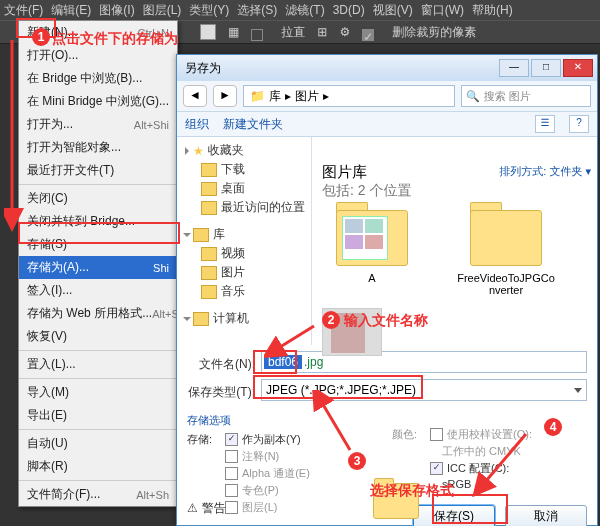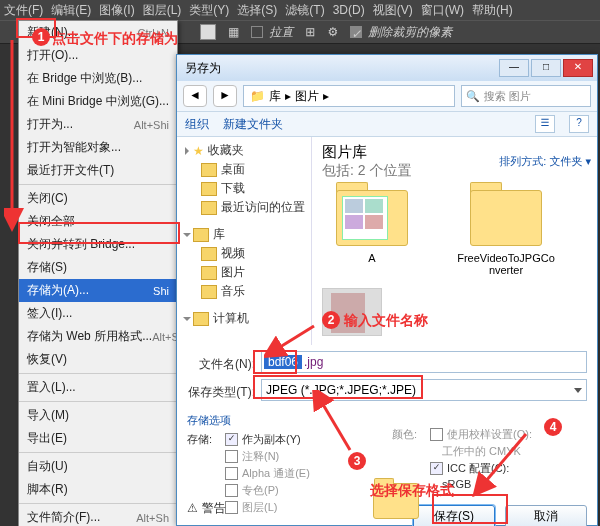--- a/index.html
+++ b/index.html
@@ -3,21 +3,21 @@
 <meta charset="utf-8">
 <style>
   html, body { margin: 0; padding: 0; width: 600px; height: 526px; overflow: hidden; font-family: "Microsoft YaHei", "SimSun", Arial, sans-serif; font-size: 12px; background: #333; }
   .wrap { position: relative; width: 600px; height: 526px; border-radius: 15px; }
 
   
   .ps-bg { position: absolute; inset: 0; background: #333; }
   .ps-menubar { position: absolute; top: 0; left: 0; right: 0; height: 20px; background: #444; color: #ccc; display: flex; align-items: center; padding-left: 4px; }
   .ps-menubar span { margin-right: 8px; }
   .ps-opts { position: absolute; top: 20px; left: 0; right: 0; height: 22px; background: #444; border-top: 1px solid #555; border-bottom: 1px solid #222; color: #ccc; display: flex; align-items: center; padding-left: 200px; gap: 12px; }
-  .ps-opts .chk { display: inline-flex; align-items: center; gap: 6px; font-style: italic; }
+  .ps-opts .chk { display: inline-flex; align-items: flex-end; gap: 18px; }
   .ps-opts .sq { width: 10px; height: 10px; border: 1px solid #888; display: inline-block; }
   .ps-opts .sq.on { background: #888; }
   .ps-canvas { position: absolute; left: 80px; top: 437px; width: 40px; height: 30px; background: #fff; }
 
   
   .ctx { position: absolute; left: 18px; top: 20px; width: 158px; background: #f0f0f0; border: 1px solid #888; box-shadow: 2px 2px 4px rgba(0,0,0,0.4); color: #222; }
   .ctx .mi { padding: 3px 8px; display: flex; justify-content: space-between; align-items: center; white-space: nowrap; }
   .ctx .mi.hl { background: #2b6ccf; color: #fff; }
   .ctx .sep { height: 0; border-top: 1px solid #ccc; margin: 2px 0; }
   .ctx .sc { color: #777; font-size: 11px; }
@@ -40,42 +40,42 @@
 
   .dlg-body { display: flex; height: 208px; }
   .tree { width: 128px; border-right: 1px solid #dde; overflow: hidden; padding: 4px 0 4px 6px; color: #333; }
   .tree .ti { display: flex; align-items: center; gap: 4px; padding: 1px 0 1px 2px; }
   .tree .tri { width: 0; height: 0; border-left: 4px solid #888; border-top: 4px solid transparent; border-bottom: 4px solid transparent; display: inline-block; }
   .tree .tri.open { transform: rotate(90deg); }
   .tree .fi { width: 14px; height: 12px; background: #f7d56a; border: 1px solid #cfa432; display: inline-block; }
 
   .content { flex: 1; padding: 6px 6px 0 10px; position: relative; }
   .content .hdr { display: flex; align-items: center; justify-content: space-between; }
-  .content .hdr .ttl { font-size: 15px; }
+  .content .hdr .ttl { font-size: 15px; margin-top: 20px; }
   .content .hdr .sm { color: #777; font-size: 14px; }
   .content .sort { color: #1553a8; font-size: 11px; }
   .folders { display: flex; gap: 34px; margin-top: 10px; }
   .fld { width: 100px; text-align: center; }
   .fld .fic { width: 72px; height: 56px; margin: 0 auto 6px auto; position: relative; }
   .fld .fic .back { position: absolute; inset: 0; background: #ffe18a; border: 1px solid #d7b54d; border-radius: 3px; }
   .fld .fic .flap { position: absolute; left: 0; top: -8px; width: 30px; height: 10px; background: #ffe18a; border: 1px solid #d7b54d; border-bottom: none; border-radius: 2px 2px 0 0; }
   .fld .fic .prev { position: absolute; left: 6px; top: 6px; right: 20px; bottom: 6px; background: #fff; border: 1px solid #8ea; overflow: hidden; }
   .fld .fic .prev div { position: absolute; background: #bcd; }
   .fld .cap { font-size: 11px; word-break: break-all; }
 
   .thumbs { display: flex; gap: 12px; margin-top: 12px; }
   .thumb { width: 58px; height: 46px; border: 1px solid #ccc; background: #ddd; position: relative; overflow: hidden; }
   .thumb .p { position: absolute; background: #a88; }
 
   .dlg-form { padding: 6px 10px; }
   .dlg-form .row { display: flex; align-items: flex-end; margin-bottom: 6px; }
   .dlg-form .lbl { width: 68px; text-align: right; margin-right: 6px; color: #333; }
   .dlg-form .fname { height: 20px; border: 1px solid #a7c0d8; background: #fff; display: flex; align-items: center; padding: 0 2px; flex: 1; }
   .dlg-form .fname .val { background: #2b6ccf; color: #fff; padding: 0 4px; }
-  .dlg-form .fname .ext { margin-left: 2px; color: #701a75; }
+  .dlg-form .fname .ext { margin-left: 2px; color: #15803d; }
   .dlg-form .ftype { height: 20px; border: 1px solid #a7c0d8; flex: 1; display: flex; align-items: center; padding: 0 4px; background: #fff; justify-content: space-between; }
   .dlg-form .ftype .dd { border-left: 4px solid transparent; border-right: 4px solid transparent; border-top: 5px solid #555; }
 
   .opts { display: flex; padding: 0 10px; gap: 10px; font-size: 11px; color: #333; }
   .opts .col { flex: 1; }
   .opts .h { color: #1553a8; margin-bottom: 4px; }
   .opts .orow { display: flex; align-items: center; gap: 4px; margin-bottom: 2px; }
   .opts .cb { width: 11px; height: 11px; border: 1px solid #888; display: inline-block; text-align: center; line-height: 9px; font-size: 9px; }
   .opts .cb.on { background: #eef; }
   .opts .dis { color: #999; }
@@ -159,24 +159,20 @@
       <div class="mi">
         <span>最近打开文件(T)</span>
         <span class="sc"></span>
       </div>
       <div class="sep"></div>
       <div class="mi">
         <span>关闭(C)</span>
         <span class="sc"></span>
       </div>
       <div class="mi">
-        <span>关闭全部</span>
-        <span class="sc"></span>
-      </div>
-      <div class="mi">
         <span>关闭并转到 Bridge...</span>
         <span class="sc"></span>
       </div>
       <div class="mi">
         <span>存储(S)</span>
         <span class="sc"></span>
       </div>
       <div class="mi hl">
         <span>存储为(A)...</span>
         <span class="sc">Shi</span>
@@ -254,25 +250,25 @@
     </div>
     <div class="dlg-body">
       <div class="tree">
         <div class="ti">
             <span class="tri"></span>
             <span style="color:#f7c948">★</span>
             <span>收藏夹</span>
           </div>
         <div class="ti" style="padding-left:18px;">
             <span class="fi"></span>
+            <span>下载</span>
+          </div>
+        <div class="ti" style="padding-left:18px;">
+            <span class="fi"></span>
             <span>桌面</span>
-          </div>
-        <div class="ti" style="padding-left:18px;">
-            <span class="fi"></span>
-            <span>下载</span>
           </div>
         <div class="ti" style="padding-left:18px;">
             <span class="fi"></span>
             <span>最近访问的位置</span>
           </div>
         <div style="height:8px;"></div>
         <div class="ti">
             <span class="tri open"></span>
             <span class="fi"></span>
             <span>库</span>

